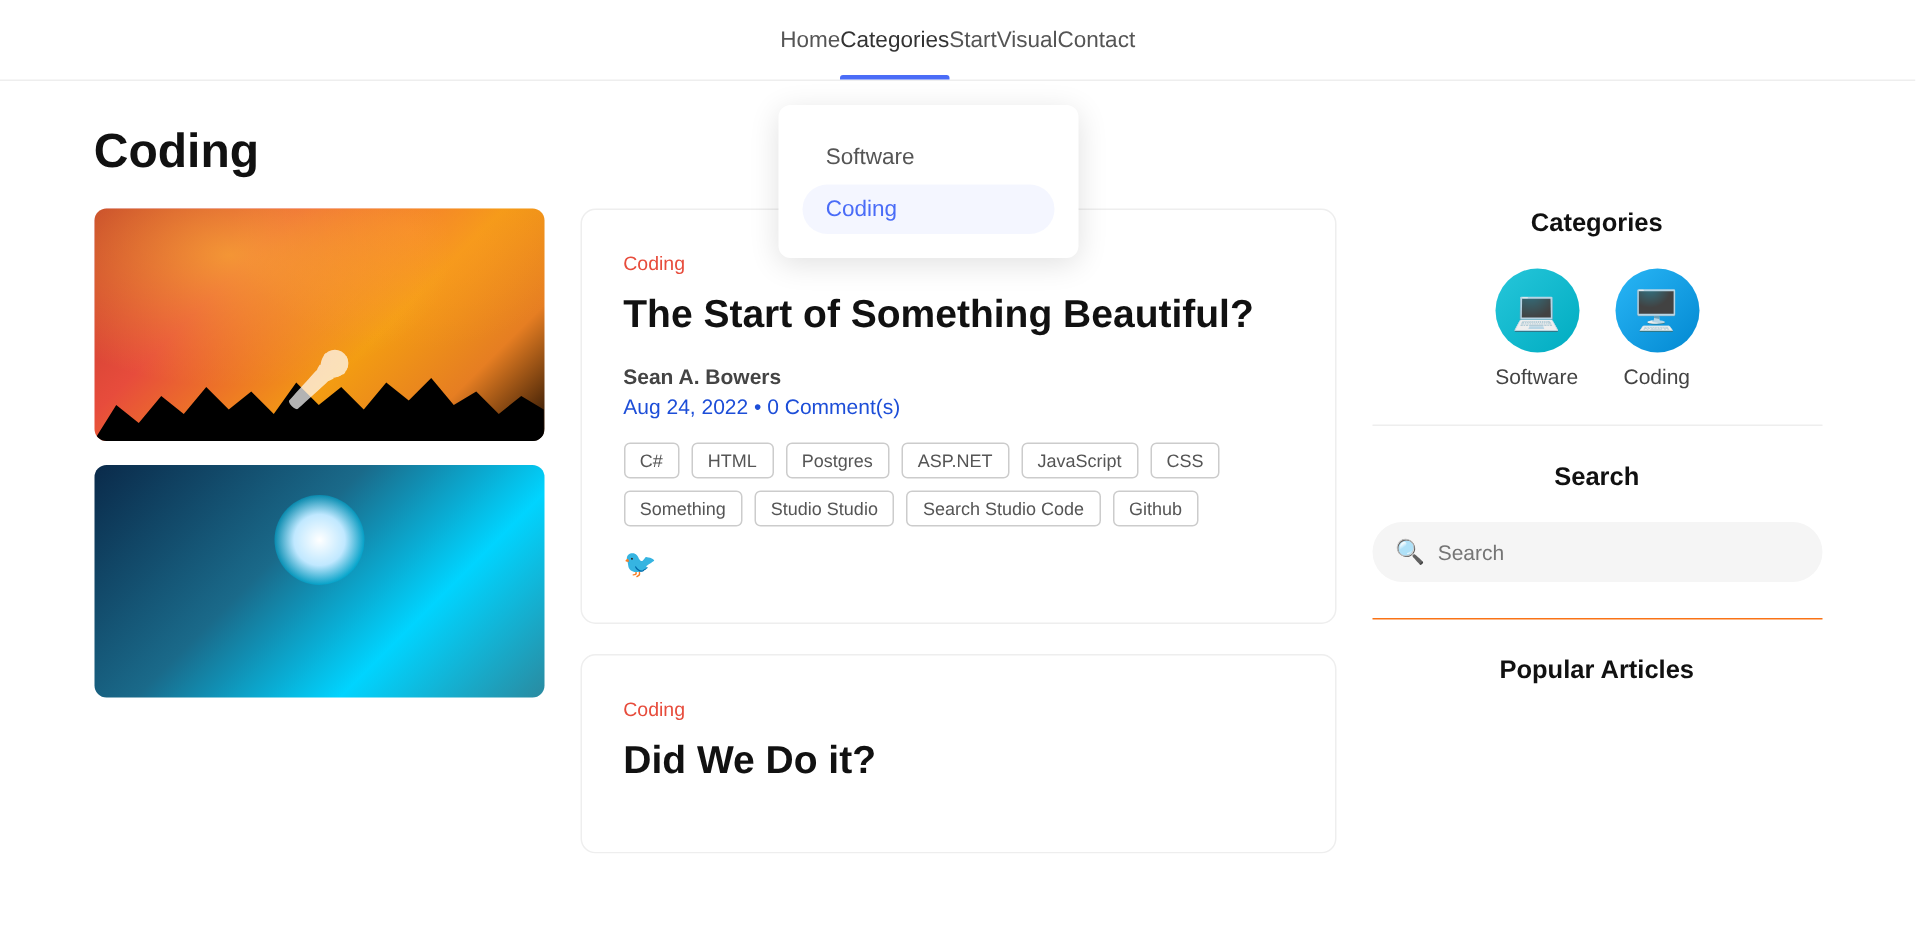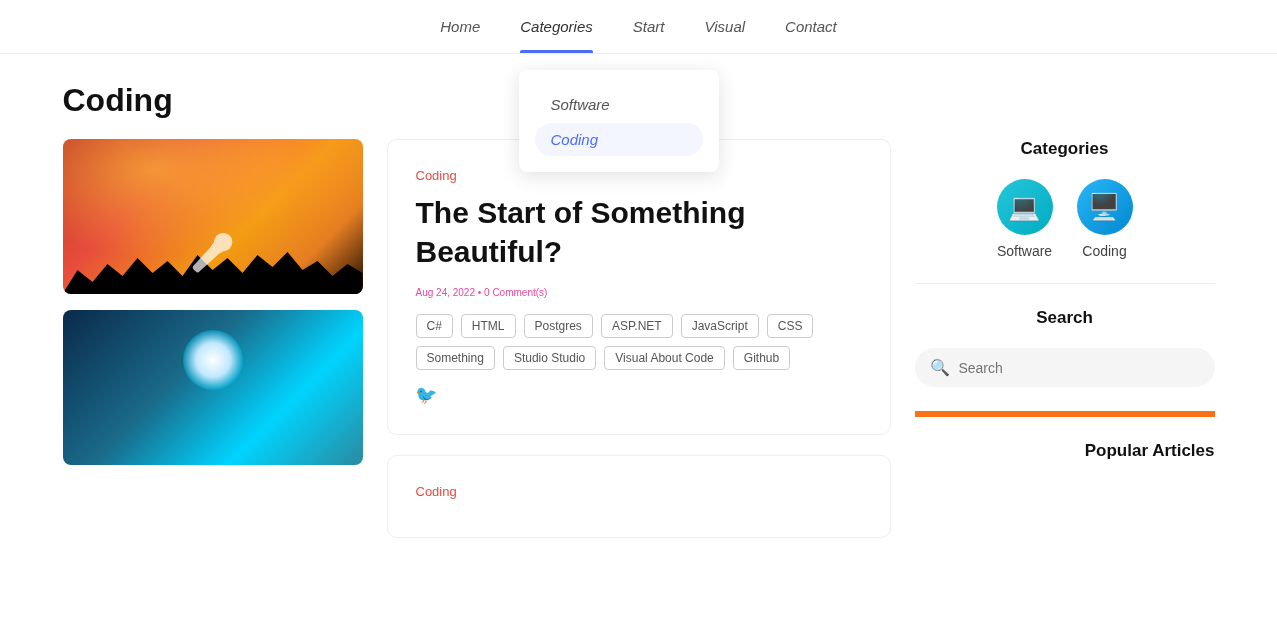--- a/index.html
+++ b/index.html
@@ -3,27 +3,25 @@
   <meta charset="utf-8">
   <style>
     * { margin: 0; padding: 0; box-sizing: border-box; }
     body { font-family: -apple-system, BlinkMacSystemFont, 'Segoe UI', sans-serif; background: #fff; color: #333; }
 
     
     nav {
       display: flex;
       justify-content: center;
       align-items: flex-end;
-      gap: 40px;
       padding: 18px 0 0 0;
       border-bottom: 1px solid #eee;
       position: relative;
       background: #fff;
       z-index: 100;
-      font-style: italic;
     }
     .nav-item {
       font-size: 15px;
       color: #555;
       cursor: pointer;
       padding-bottom: 18px;
       position: relative;
     }
     .nav-item.active {
       color: #333;
@@ -158,35 +156,35 @@
       border-radius: 10px;
       padding: 28px;
     }
     .article-category {
       font-size: 13px;
       color: #e74c3c;
       font-weight: 500;
       margin-bottom: 10px;
     }
     .article-title {
-      font-size: 30px;
+      font-size: 26px;
       font-weight: 700;
       color: #111;
       margin-bottom: 16px;
       line-height: 1.3;
     }
     .article-author {
       font-size: 14px;
       color: #444;
       font-weight: 600;
       margin-bottom: 4px;
     }
     .article-meta {
-      font-size: 10px;
-      color: #ec4899;
+      font-size: 14px;
+      color: #1d4ed8;
       margin-bottom: 16px;
     }
     .tags-row {
       display: flex;
       flex-wrap: wrap;
       gap: 8px;
       margin-bottom: 14px;
     }
     .tag {
       border: 1px solid #ccc;
@@ -250,21 +248,21 @@
     .cat-label {
       font-size: 14px;
       color: #444;
       font-weight: 500;
     }
 
     
     .search-section {
       padding-bottom: 24px;
       margin-bottom: 24px;
-      border-bottom: 6px solid #f97316;
+      border-bottom: 1px solid #f97316;
     }
     .search-box {
       display: flex;
       align-items: center;
       background: #f5f5f5;
       border-radius: 24px;
       padding: 10px 16px;
       gap: 8px;
     }
     .search-icon {
@@ -278,21 +276,21 @@
       font-size: 14px;
       color: #555;
       flex: 1;
     }
 
     
     .popular-title {
       font-size: 17px;
       font-weight: 700;
       color: #111;
-      text-align: right;
+      text-align: center;
     }
   </style>
 </head>
 <body>
 
 <nav>
   <div class="nav-item">Home</div>
   <div class="nav-item active">Categories</div>
   <div class="nav-item">Start</div>
   <div class="nav-item">Visual</div>
@@ -314,42 +312,44 @@
         <div class="crowd-silhouette"></div>
       </div>
       <div class="post-image img-disco"></div>
     </div>
 
     <div class="center-col">
 
       <div class="article-card">
         <div class="article-category">Coding</div>
         <div class="article-title">The Start of Something Beautiful?</div>
+        <div class="article-author">Sean A. Bowers</div>
         <div class="article-meta">
           <span>Aug 24, 2022</span>
           <span> • </span>
           <span>0 Comment(s)</span>
         </div>
         <div class="tags-row">
           <span class="tag">C#</span>
           <span class="tag">HTML</span>
           <span class="tag">Postgres</span>
           <span class="tag">ASP.NET</span>
           <span class="tag">JavaScript</span>
           <span class="tag">CSS</span>
           <span class="tag">Something</span>
           <span class="tag">Studio Studio</span>
-          <span class="tag">Visual About Code</span>
+          <span class="tag">Search Studio Code</span>
           <span class="tag">Github</span>
         </div>
         <div class="twitter-icon">🐦</div>
       </div>
 
       <div class="article-card">
         <div class="article-category">Coding</div>
+        <div class="article-title">Did We Do it?</div>
       </div>
     </div>
 
     <div class="right-col">
 
       <div class="sidebar-section">
         <div class="sidebar-title">Categories</div>
         <div class="categories-grid">
           <div class="cat-item">
             <div class="cat-icon software">💻</div>

